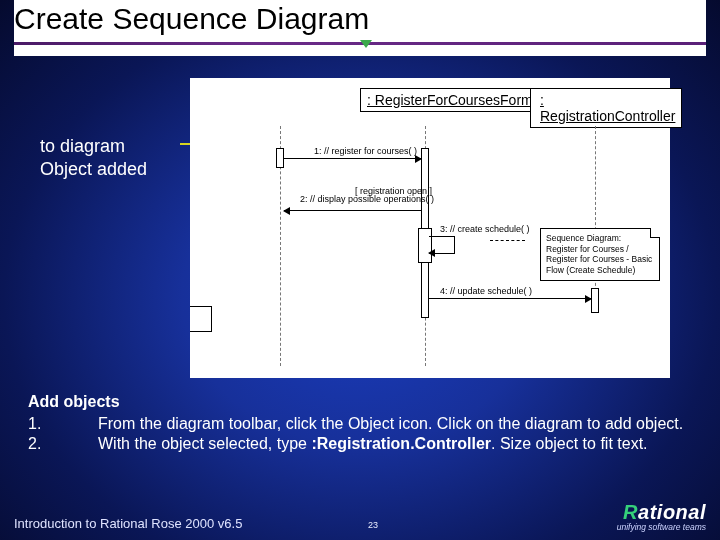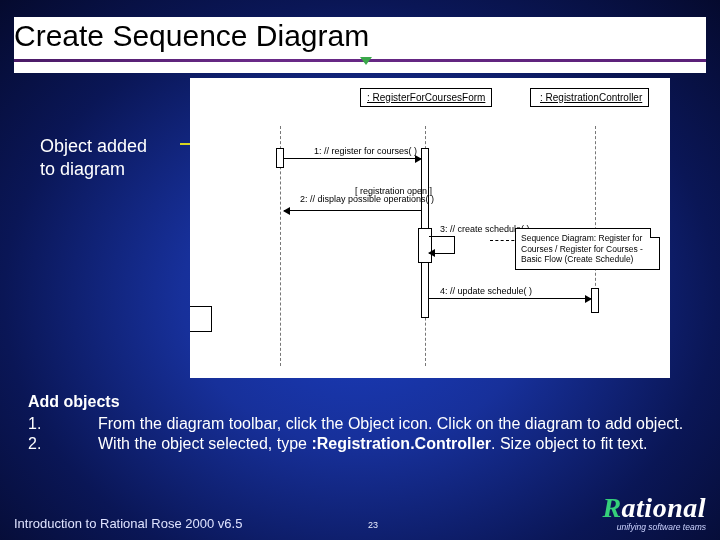--- a/index.html
+++ b/index.html
@@ -3,21 +3,21 @@
 <meta charset="utf-8">
 <style>
   * { margin: 0; padding: 0; box-sizing: border-box; }
   html, body { width: 720px; height: 540px; overflow: hidden; }
   body {
     font-family: Arial, Helvetica, sans-serif;
     background: radial-gradient(ellipse at 50% 55%, #1a3dbf 0%, #17309a 35%, #0a1656 70%, #050a2e 100%);
     color: #fff;
     position: relative;
   }
-  .title-area { padding: 17px 14px 0 14px; text-decoration: underline; }
+  .title-area { padding: 0 14px 0 14px; text-decoration: underline; }
   .title {
     color: #000;
     background: #fff;
     display: block;
     width: 100%;
     font-size: 30px;
     font-weight: 400;
     padding: 2px 0 6px 0;
   }
   .underline-wrap { position: relative; height: 14px; background:#fff; }
@@ -55,21 +55,21 @@
   }
   
   .actor {
     position: absolute; left: 70px; top: 8px; width: 40px; text-align: center;
   }
   .actor svg { display: block; margin: 0 auto; }
   .actor-label { font-size: 9px; color: #000; margin-top: 2px; }
   .obj-box {
     position: absolute;
     border: 1px solid #000;
-    font-size: 10px; color: #000;
+    font-size: 14px; color: #000;
     padding: 3px 6px;
     text-decoration: underline;
     background: #fff;
   }
   .obj1 { left: 170px; top: 10px; }
   .obj2 { left: 340px; top: 10px; padding-left: 9px; }
   .lifeline {
     position: absolute;
     top: 48px; width: 0;
     border-left: 1px dashed #777;
@@ -114,21 +114,21 @@
     content:""; position:absolute; left:-1px; bottom:-4px;
     border-right: 7px solid #000;
     border-top: 4px solid transparent;
     border-bottom: 4px solid transparent;
   }
   .m3 { left: 250px; top: 146px; }
   .ar4 { left: 239px; top: 220px; width: 162px; }
   .m4 { left: 250px; top: 208px; }
   .note-box {
     position: absolute; right: 10px; top: 150px;
-    width: 145px; font-size: 8.5px; color:#000;
+    width: 120px; font-size: 8.5px; color:#000;
     border: 1px solid #000; padding: 4px 5px 4px 5px;
     background: #fff; line-height: 1.25; margin-left: 32px;
   }
   .note-box::before {
     content:""; position:absolute; right:-1px; top:-1px;
     width: 0; height: 0;
     border-top: 10px solid #1a3dbf00;
   }
   .note-corner {
     position: absolute; right: -1px; top: -1px;
@@ -165,45 +165,45 @@
   }
   .slide-num {
     position: absolute; left: 368px; bottom: 10px;
     font-size: 9px; color: #e8ecff;
   }
   .logo {
     position: absolute; right: 14px; bottom: 8px;
     text-align: right;
   }
   .logo-main {
-    font-family: Liberation Serif, serif;
+    font-family: Liberation Sans, sans-serif;
     font-style: italic; font-weight: 700;
-    font-size: 28px; letter-spacing: 0.5px;
+    font-size: 20px; letter-spacing: 0.5px;
     color: #fff;
   }
   .logo-main .accent { color: #35d07a; font-style: italic; }
   .logo-tag {
     font-size: 8.5px; color: #cdd4ff; font-style: italic;
     margin-top: -2px;
   }
 </style>
 </head>
 <body>
 
 <div class="title-area">
   <span class="title">Create Sequence Diagram</span>
   <div class="underline-wrap">
     <div class="underline-purple"></div>
     <div class="underline-green-arrow"></div>
   </div>
 </div>
 
 <div class="callout-label">
+  <div>to diagram</div>
   <div>Object added</div>
-  <div>to diagram</div>
 </div>
 <div class="callout-line"></div>
 
 <div class="diagram-zone">
   <div class="obj-box obj1">: RegisterForCoursesForm</div>
   <div class="obj-box obj2">: RegistrationController</div>
 
   <div class="lifeline ll-actor"></div>
   <div class="lifeline ll-obj1"></div>
   <div class="lifeline ll-obj2"></div>

